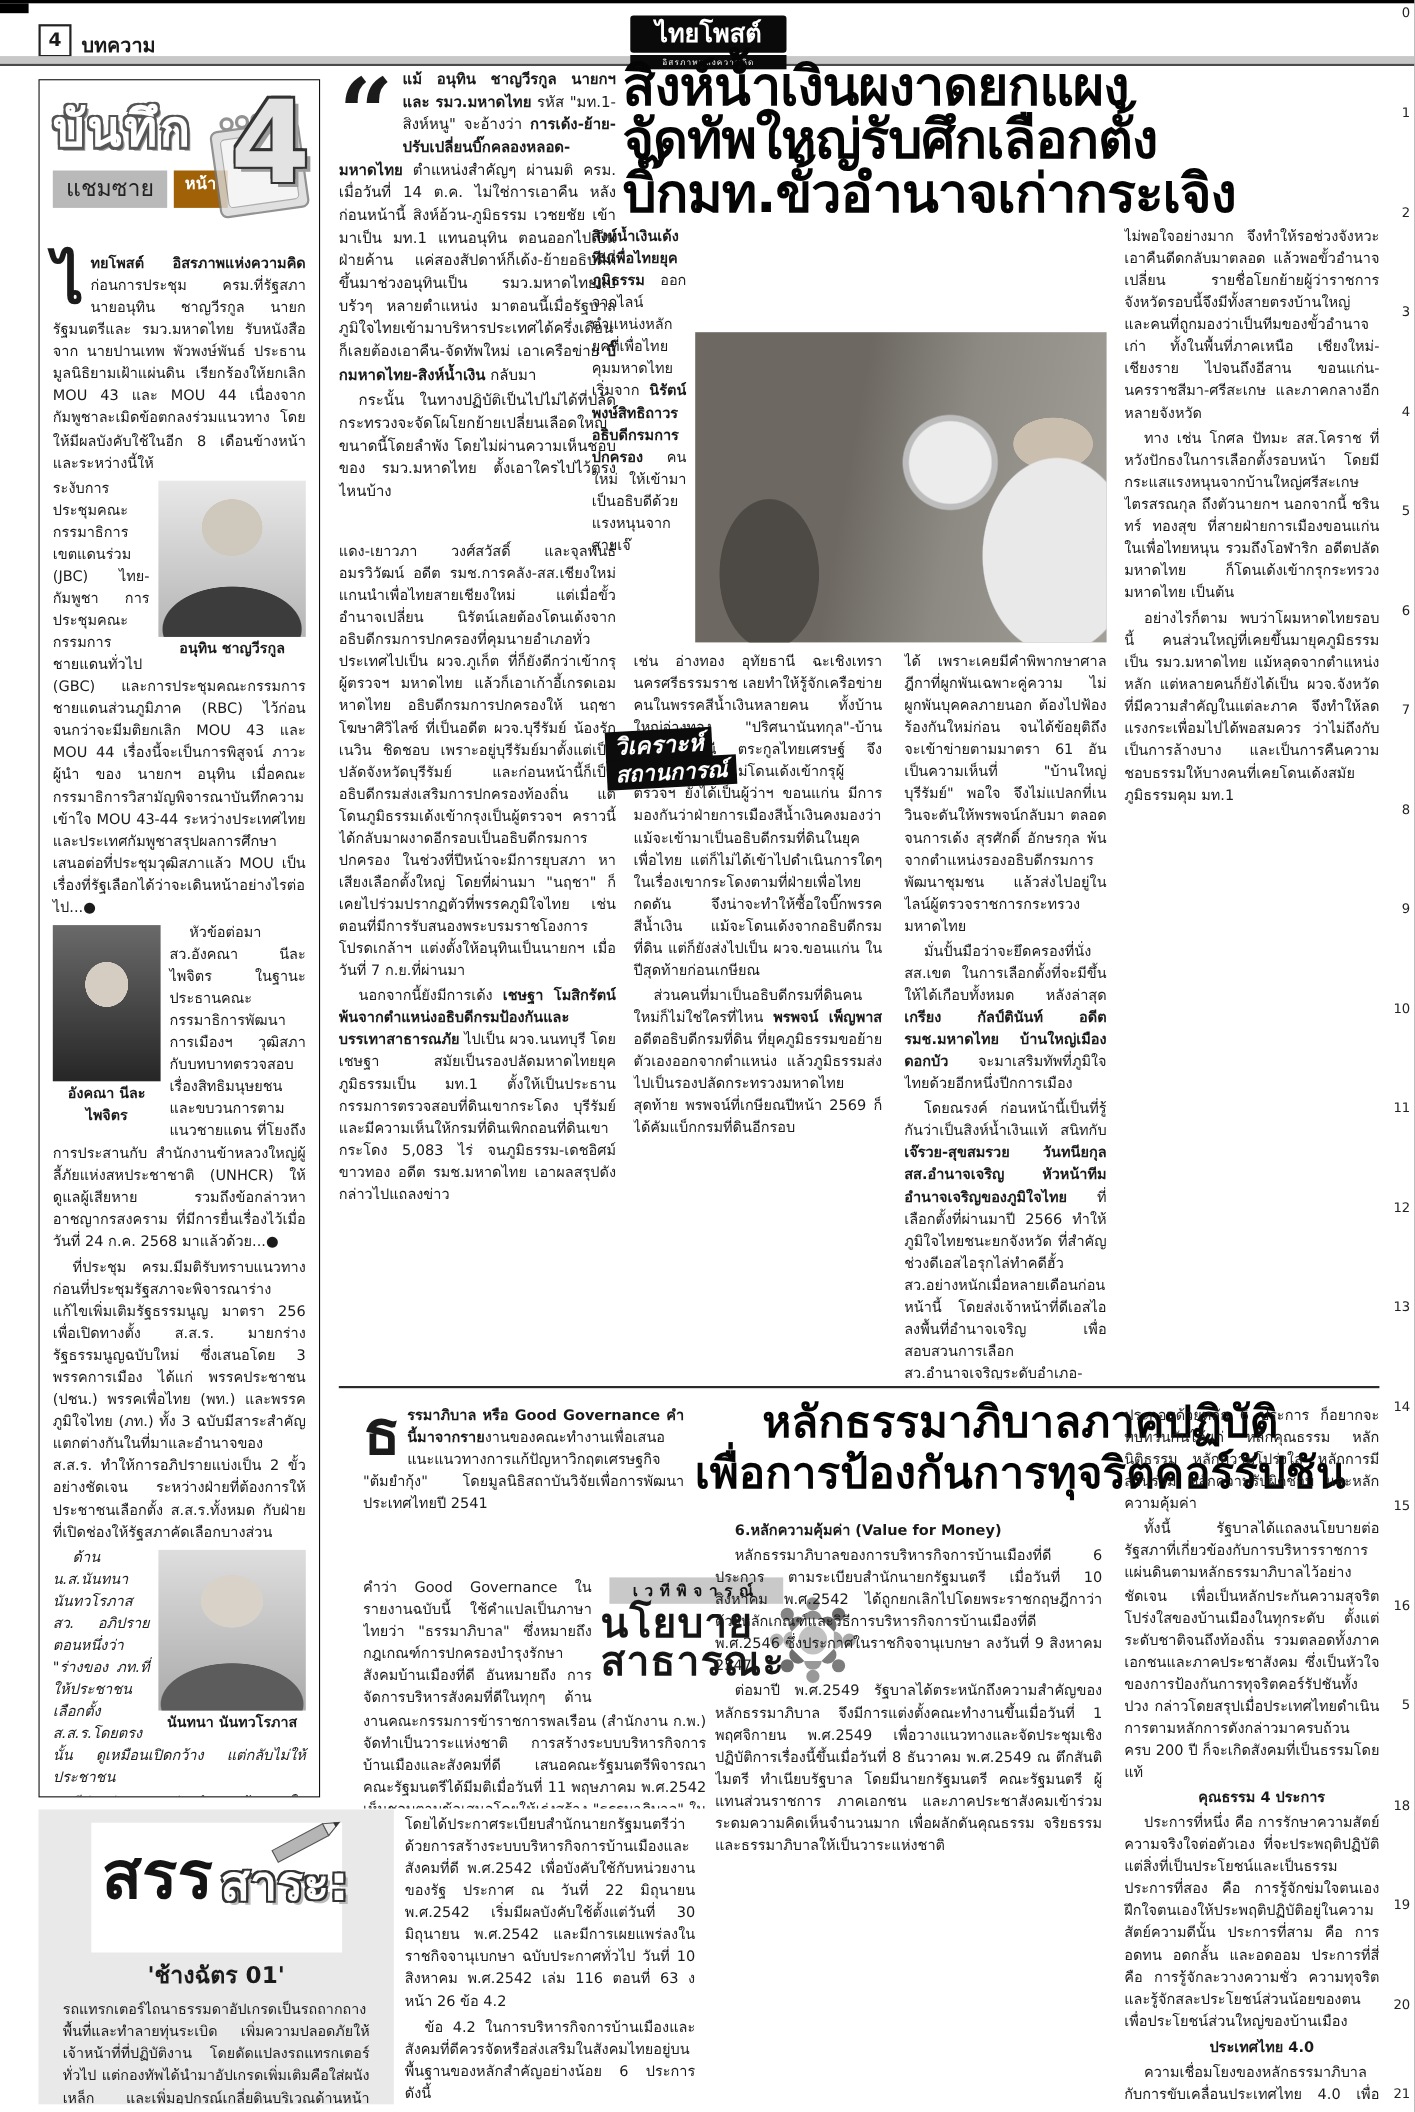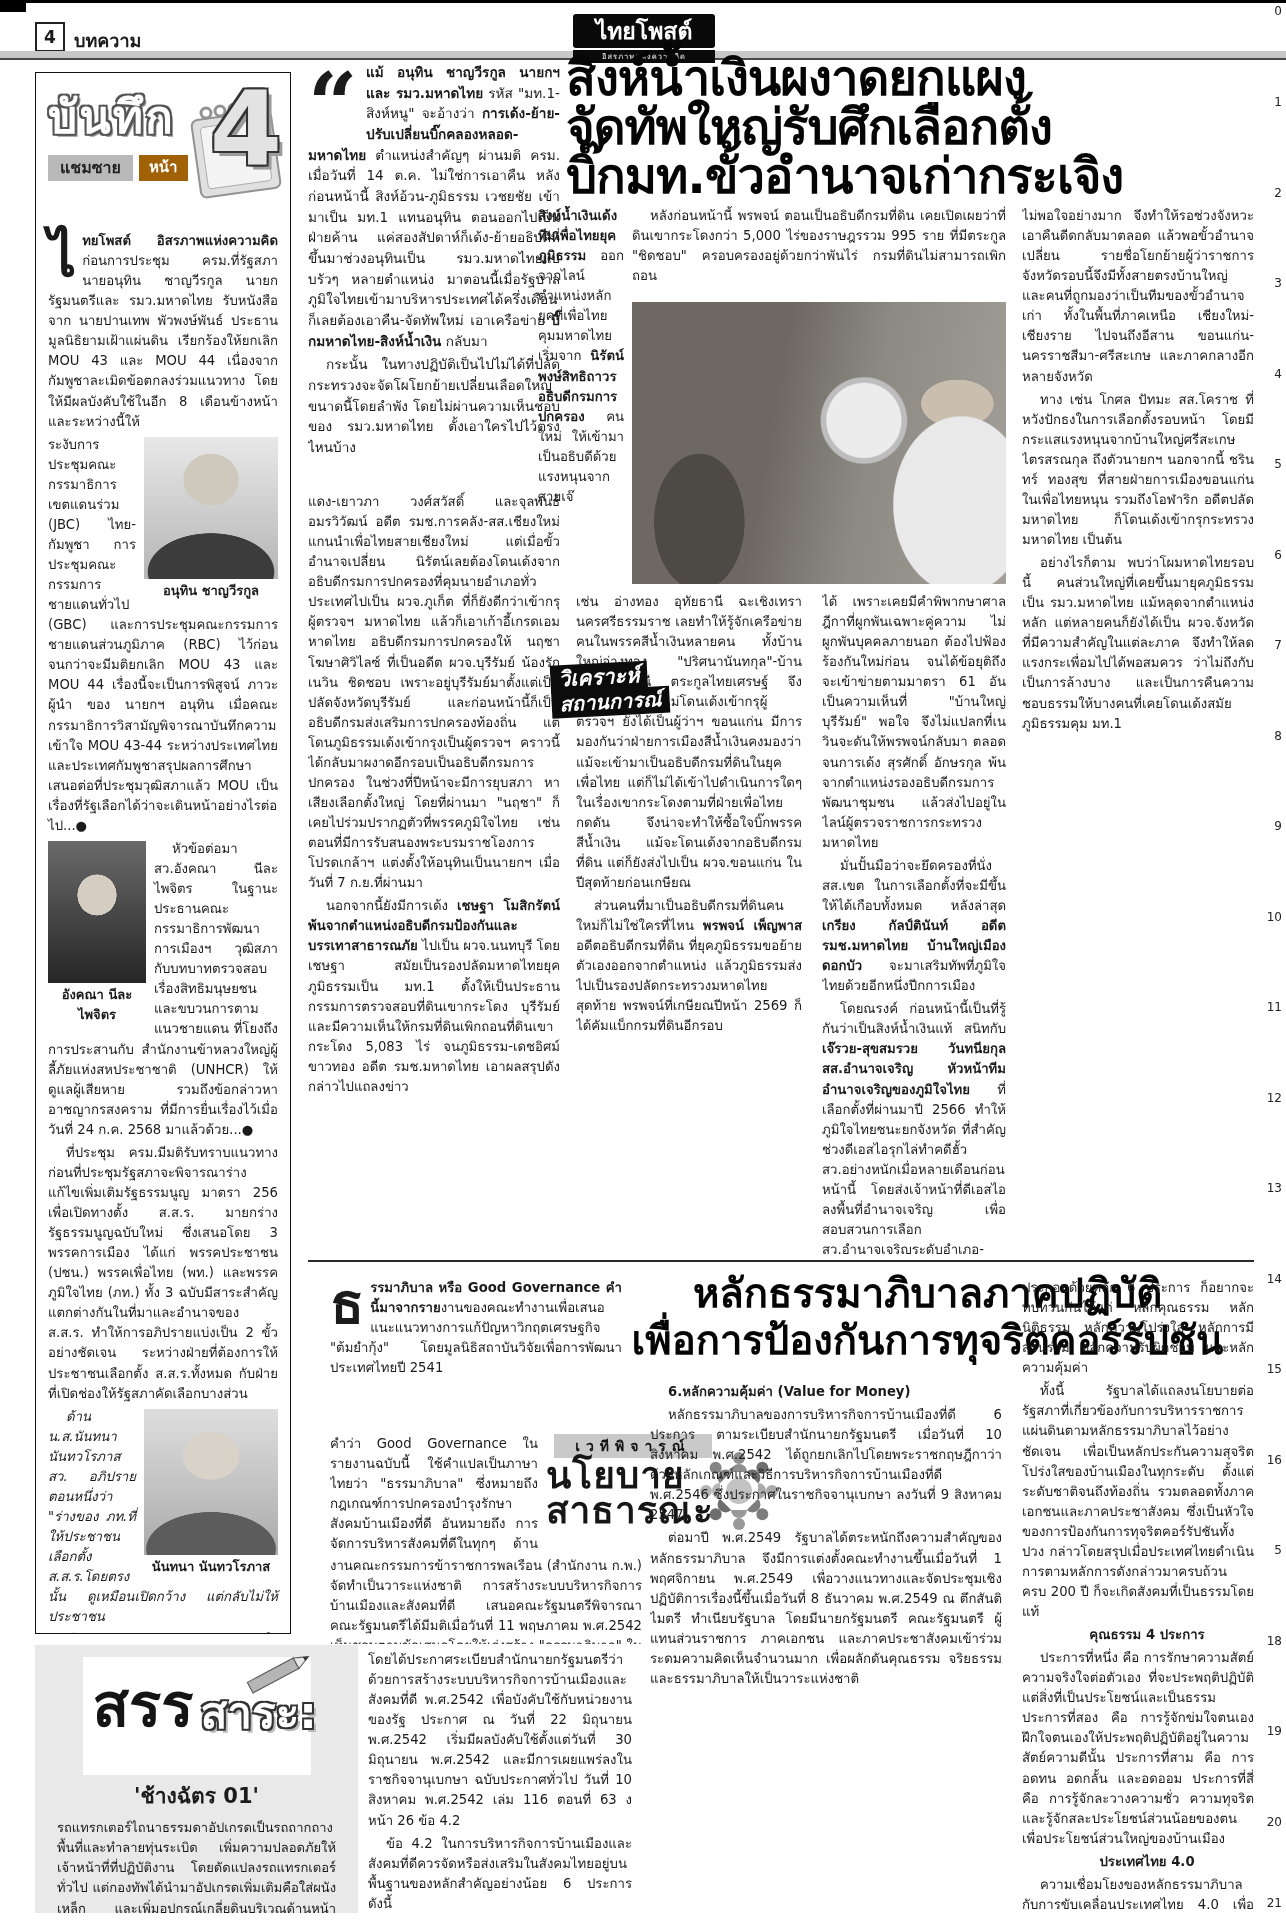--- a/index.html
+++ b/index.html
@@ -26,21 +26,21 @@
             font-size:7.5px;text-align:center;line-height:13px;letter-spacing:1px;}
   
   .ruler-num{position:absolute;right:4px;width:24px;text-align:right;font-size:12px;color:#222;}
   
   .leftbox{left:35px;top:72px;width:256px;height:1562px;border:1.5px solid #111;
            padding:10px 12px;box-sizing:border-box;overflow:hidden;}
   .bantuek-logo{position:relative;height:142px;margin-bottom:6px;}
   .bantuek-word{font-size:46px;font-weight:900;letter-spacing:2px;color:#fff;
       text-shadow:-2px -2px 0 #555,2px -2px 0 #555,-2px 2px 0 #555,2px 2px 0 #555,3px 3px 0 #999;}
   .bantuek-subrow{display:flex;gap:6px;margin-top:2px;}
-  .chip-grey{background:#b9b9b9;color:#222;font-weight:bold;font-size:16px;padding:1px 12px;}
+  .chip-grey{background:#b9b9b9;color:#222;font-weight:normal;font-size:21px;padding:1px 12px;}
   .chip-black{background:#a16207;color:#fff;font-weight:bold;font-size:15px;padding:1px 10px;}
   .big4{position:absolute;right:-4px;top:-6px;font-size:104px;font-weight:900;line-height:1;
       color:#e3e3e3;text-shadow:-2px -2px 0 #333,2px -2px 0 #333,-2px 2px 0 #333,2px 2px 0 #333,5px 5px 0 #9c9c9c;}
   .notebook{position:absolute;right:-8px;top:4px;opacity:.8;}
   .dropcap{float:left;font-size:56px;line-height:.85;font-weight:bold;padding:2px 6px 0 0;}
   .photo{background:linear-gradient(160deg,#e0e0e0,#ababab);}
   .ph-float-r{float:right;width:134px;margin:2px 0 4px 8px;}
   .ph-float-l{float:left;width:98px;margin:2px 8px 4px 0;}
   .ph-caption{font-size:13px;font-weight:bold;text-align:center;margin-top:2px;text-indent:0;}
   .portrait1{height:142px;background:
@@ -179,23 +179,20 @@
   </div>
 
   <div class="abs txt" style="left:308px;top:62px;width:252px;height:424px;font-size:13.6px;">
     <span class="quote-glyph">“</span>
     <p class="noindent">
       <b>แม้ อนุทิน ชาญวีรกูล นายกฯ และ รมว.มหาดไทย</b><span> รหัส "มท.1-สิงห์หนู" จะอ้างว่า </span><b>การเด้ง-ย้าย-ปรับเปลี่ยนบิ๊กคลองหลอด-มหาดไทย</b><span> ตำแหน่งสำคัญๆ ผ่านมติ ครม. เมื่อวันที่ 14 ต.ค. ไม่ใช่การเอาคืน หลังก่อนหน้านี้ สิงห์อ้วน-ภูมิธรรม เวชยชัย เข้ามาเป็น มท.1 แทนอนุทิน ตอนออกไปเป็นฝ่ายค้าน แค่สองสัปดาห์ก็เด้ง-ย้ายอธิบดีที่ขึ้นมาช่วงอนุทินเป็น รมว.มหาดไทยแบบรัวๆ หลายตำแหน่ง มาตอนนี้เมื่อรัฐบาลภูมิใจไทยเข้ามาบริหารประเทศได้ครึ่งเดือน ก็เลยต้องเอาคืน-จัดทัพใหม่ เอาเครือข่าย </span><b>บิ๊กมหาดไทย-สิงห์น้ำเงิน</b><span> กลับมา</span>
     </p>
     <p>กระนั้น ในทางปฏิบัติเป็นไปไม่ได้ที่ปลัดกระทรวงจะจัดโผโยกย้ายเปลี่ยนเลือดใหญ่ขนาดนี้โดยลำพัง โดยไม่ผ่านความเห็นชอบของ รมว.มหาดไทย ตั้งเอาใครไปไว้ตรงไหนบ้าง</p>
   </div>
 
-  <div class="abs txt" style="left:632px;top:206px;width:374px;height:94px;">
-    <p>หลังก่อนหน้านี้ พรพจน์ ตอนเป็นอธิบดีกรมที่ดิน เคยเปิดเผยว่าที่ดินเขากระโดงกว่า 5,000 ไร่ของราษฎรรวม 995 ราย ที่มีตระกูล "ชิดชอบ" ครอบครองอยู่ด้วยกว่าพันไร่ กรมที่ดินไม่สามารถเพิกถอน</p>
-  </div>
 
   <div class="abs txt" style="left:538px;top:206px;width:86px;height:378px;">
     <p class="noindent">
       <b>สิงห์น้ำเงินเด้งทีมเพื่อไทยยุคภูมิธรรม</b><span> ออกจากไลน์ตำแหน่งหลัก ยุคที่เพื่อไทยคุมมหาดไทย เริ่มจาก </span><b>นิรัตน์ พงษ์สิทธิถาวร อธิบดีกรมการปกครอง</b><span> คนใหม่ ให้เข้ามาเป็นอธิบดีด้วยแรงหนุนจากสายเจ๊</span>
     </p>
   </div>
 
   <div class="abs mainphoto"></div>
 
   <div class="abs txt" style="left:308px;top:492px;width:252px;height:762px;">

